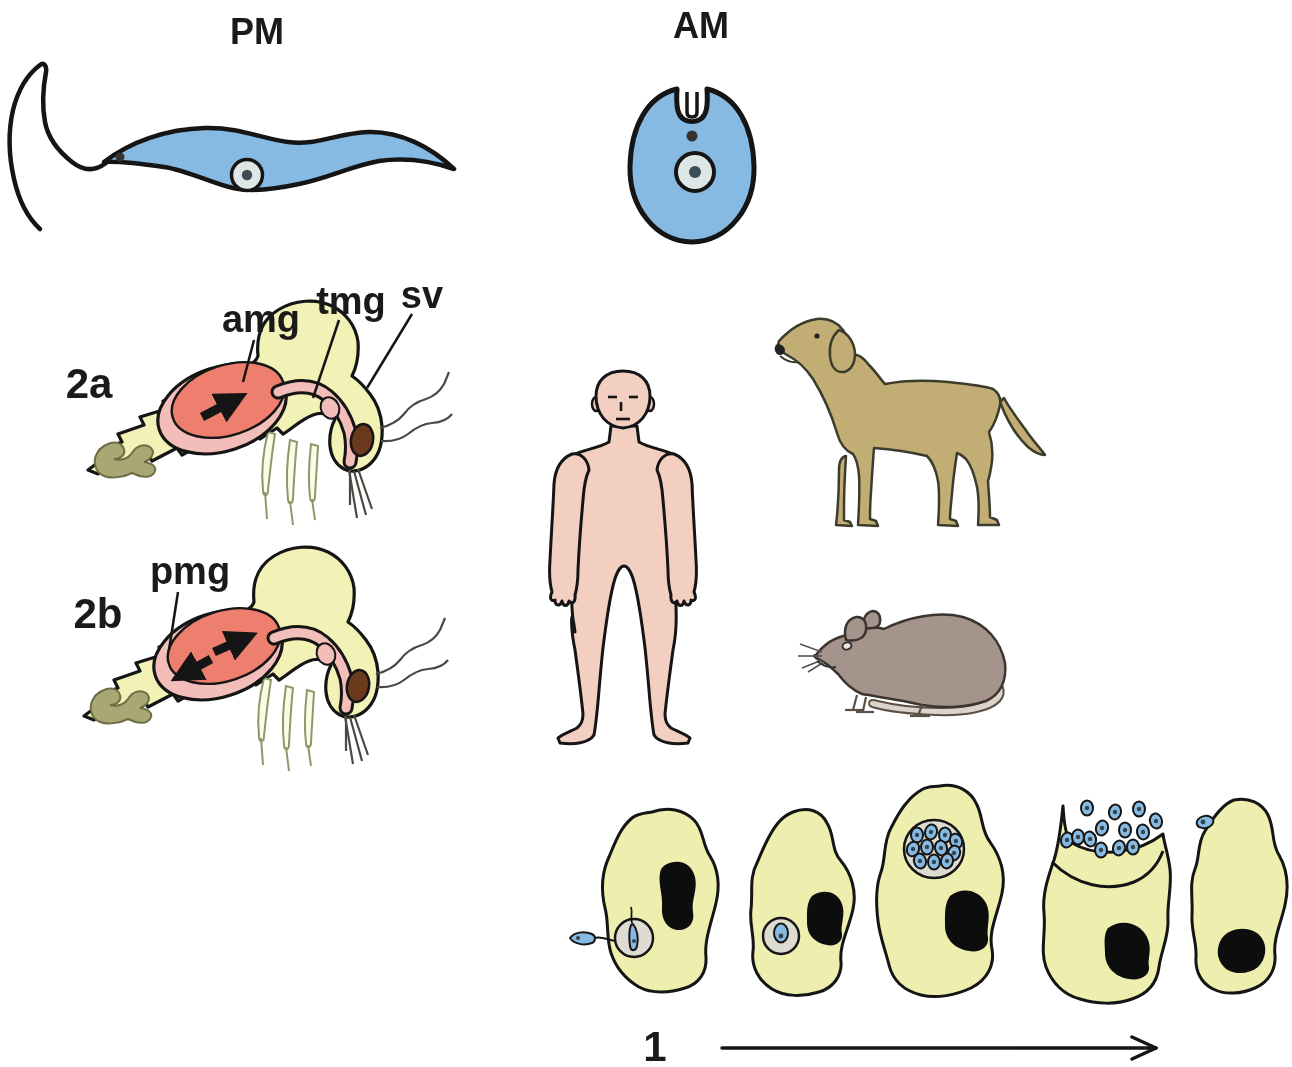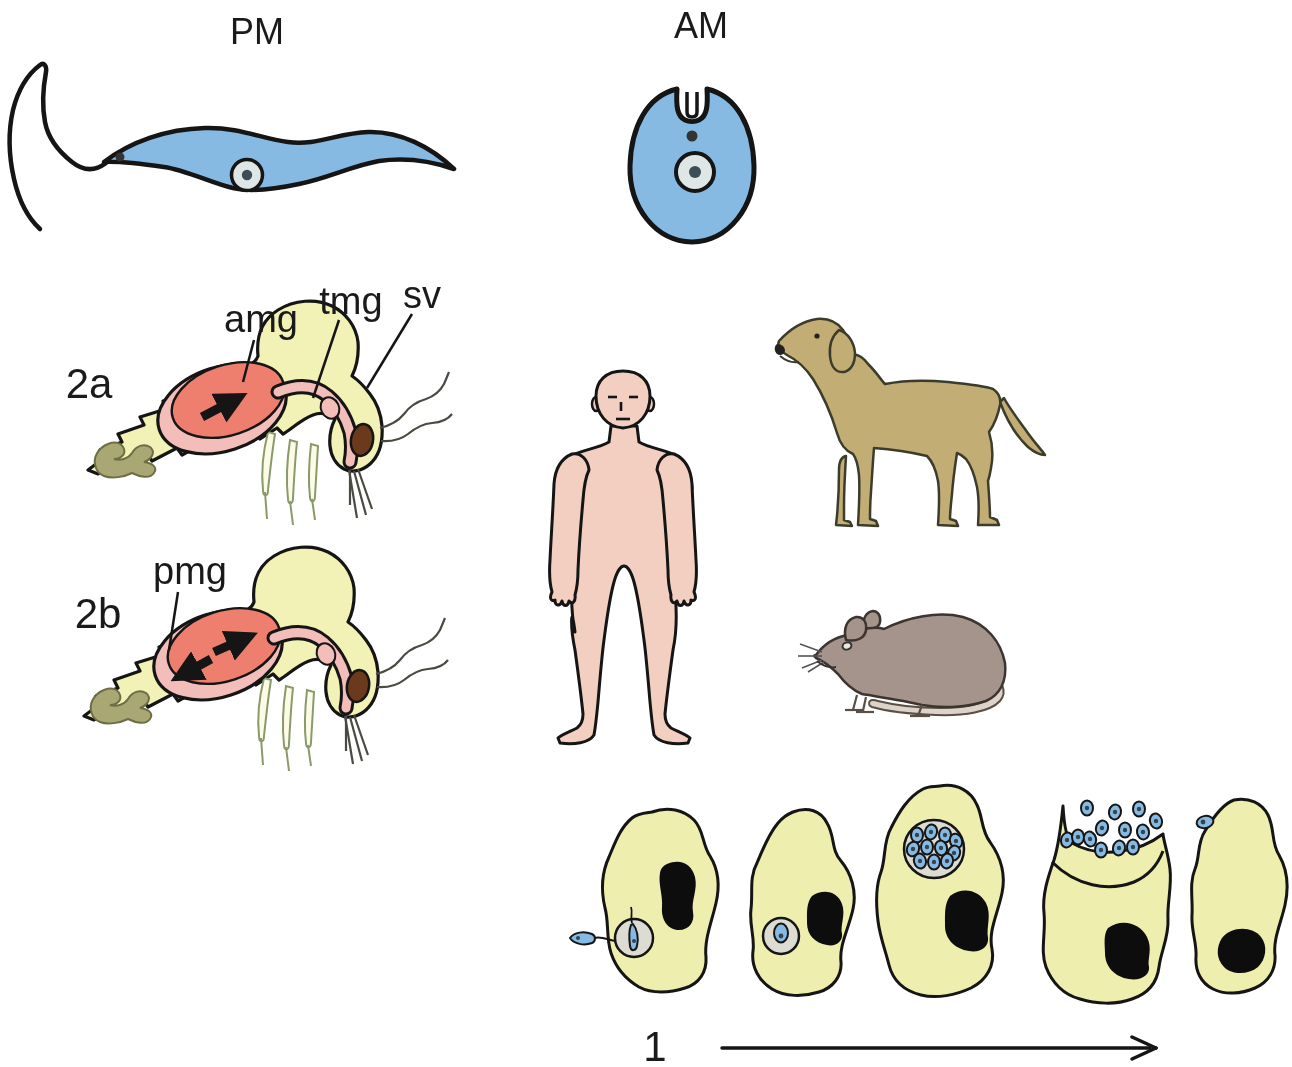--- a/index.html
+++ b/index.html
@@ -1,16 +1,16 @@
 <!DOCTYPE html>
 <html><head>
 <meta charset="utf-8">
 <style>
   html,body{margin:0;padding:0;background:#ffffff;}
-  .stage{width:1292px;height:1067px;position:relative;background:#fff;overflow:hidden;}
+  .stage{width:1292px;height:1067px;position:relative;background:#fff;overflow:hidden;font-weight:bold;}
   svg{display:block;}
   text{font-family:"Liberation Sans", sans-serif; fill:#1a1a1a;}
   .h-label{font-size:36px;}
   .panel-label{font-size:42px;}
   .anat-label{font-size:38px;}
 </style>
 </head>
 <body>
 
 <div class="stage">

